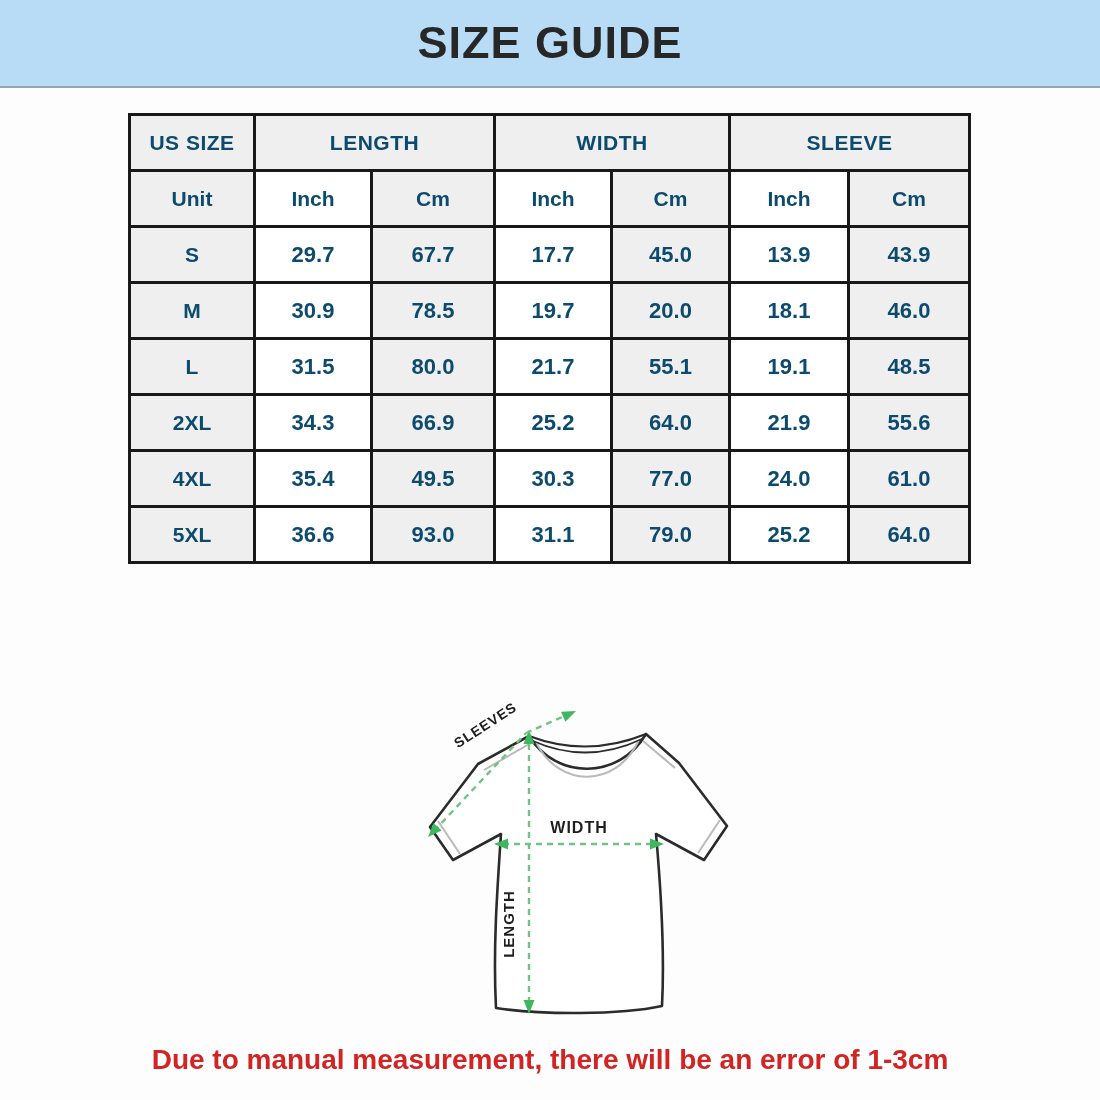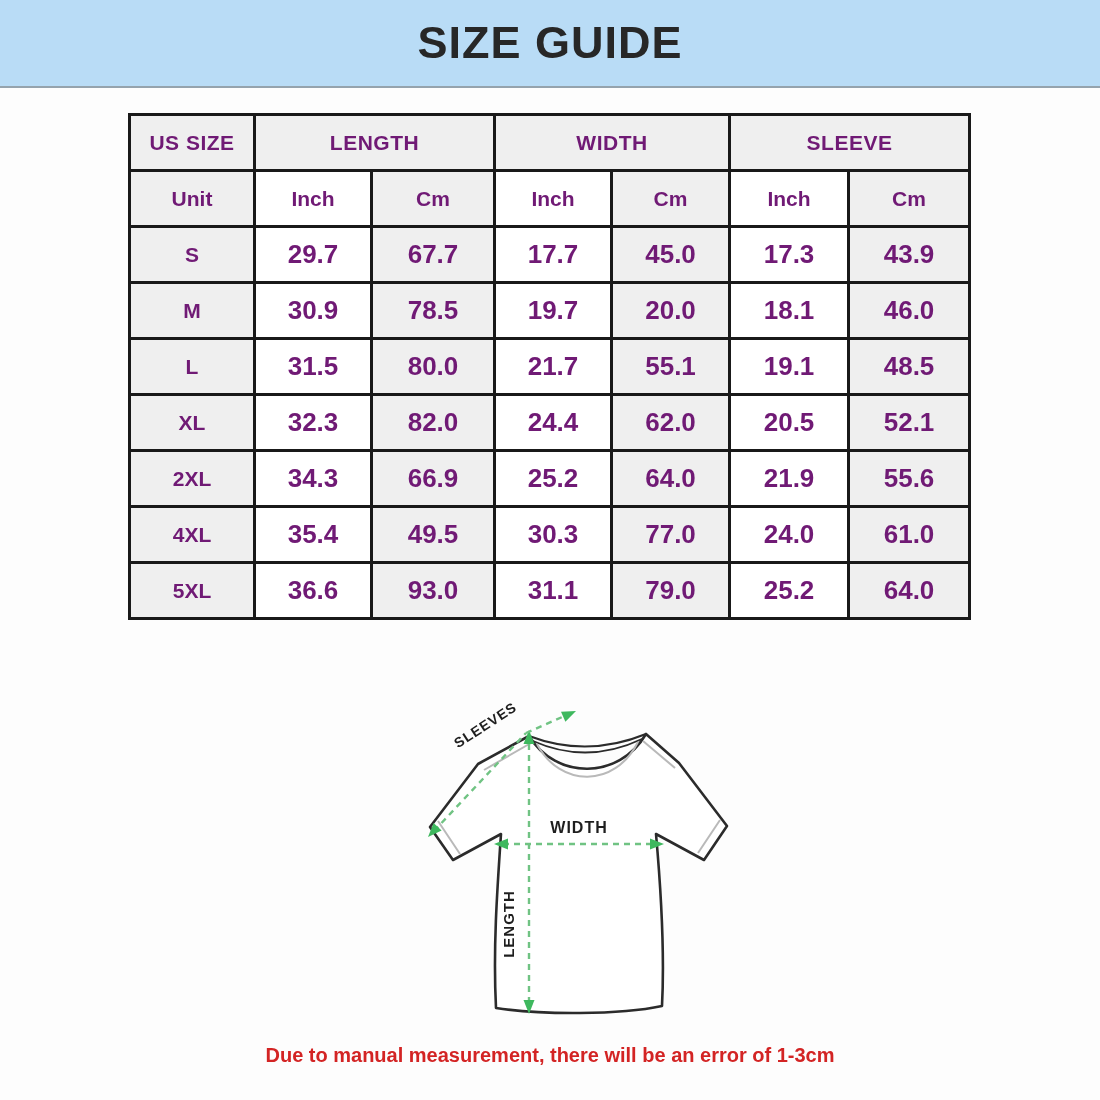--- a/index.html
+++ b/index.html
@@ -31,53 +31,53 @@
     color: #272727;
   }
 
   
   table.size-table {
     position: absolute; left: 128px; top: 113px;
     width: 840px;
     border-collapse: collapse;
     table-layout: fixed;
     text-align: center;
-    color: #701a75;
+    color: #0c4a6e;
     font-weight: bold;
   }
   .size-table td, .size-table th {
     border: 3px solid #191919;
     padding: 0;
     font-size: 21px;
     font-weight: bold;
   }
   .size-table tr { height: 56px; }
   .size-table .g { background: #efefef; }
   .size-table .w { background: #ffffff; margin-top: 40px; }
   .size-table .grp { font-size: 21px; letter-spacing: 0.5px; }
-  .size-table .num { font-size: 26px; }
+  .size-table .num { font-size: 22px; }
 
   
   .diagram {
     position: absolute; left: 408px; top: 692px;
     width: 352px; height: 342px;
   }
   .diagram svg { width: 100%; height: 100%; display: block; }
   .diagram text {
     font-family: "Liberation Sans", sans-serif;
     font-weight: bold;
     fill: #1e1e1e;
   }
 
   
   .note {
     position: absolute; left: 0; top: 1044px;
     width: 100%;
     text-align: center;
-    font-size: 20px;
+    font-size: 28px;
     font-weight: bold;
     color: #d32424;
   }
 </style>
 </head>
 <body>
 
 <div class="page">
 
   <div class="banner">
@@ -109,21 +109,21 @@
         <td class="g">Cm</td>
         <td class="w">Inch</td>
         <td class="g">Cm</td>
       </tr>
       <tr>
         <td class="g">S</td>
         <td class="w num">29.7</td>
         <td class="g num">67.7</td>
         <td class="w num">17.7</td>
         <td class="g num">45.0</td>
-        <td class="w num">17.3</td>
+        <td class="w num">13.9</td>
         <td class="g num">43.9</td>
       </tr>
       <tr>
         <td class="g">M</td>
         <td class="w num">30.9</td>
         <td class="g num">78.5</td>
         <td class="w num">19.7</td>
         <td class="g num">20.0</td>
         <td class="w num">18.1</td>
         <td class="g num">46.0</td>
@@ -131,29 +131,20 @@
       <tr>
         <td class="g">L</td>
         <td class="w num">31.5</td>
         <td class="g num">80.0</td>
         <td class="w num">21.7</td>
         <td class="g num">55.1</td>
         <td class="w num">19.1</td>
         <td class="g num">48.5</td>
       </tr>
       <tr>
-        <td class="g">XL</td>
-        <td class="w num">32.3</td>
-        <td class="g num">82.0</td>
-        <td class="w num">24.4</td>
-        <td class="g num">62.0</td>
-        <td class="w num">20.5</td>
-        <td class="g num">52.1</td>
-      </tr>
-      <tr>
         <td class="g">2XL</td>
         <td class="w num">34.3</td>
         <td class="g num">66.9</td>
         <td class="w num">25.2</td>
         <td class="g num">64.0</td>
         <td class="w num">21.9</td>
         <td class="g num">55.6</td>
       </tr>
       <tr>
         <td class="g">4XL</td>

